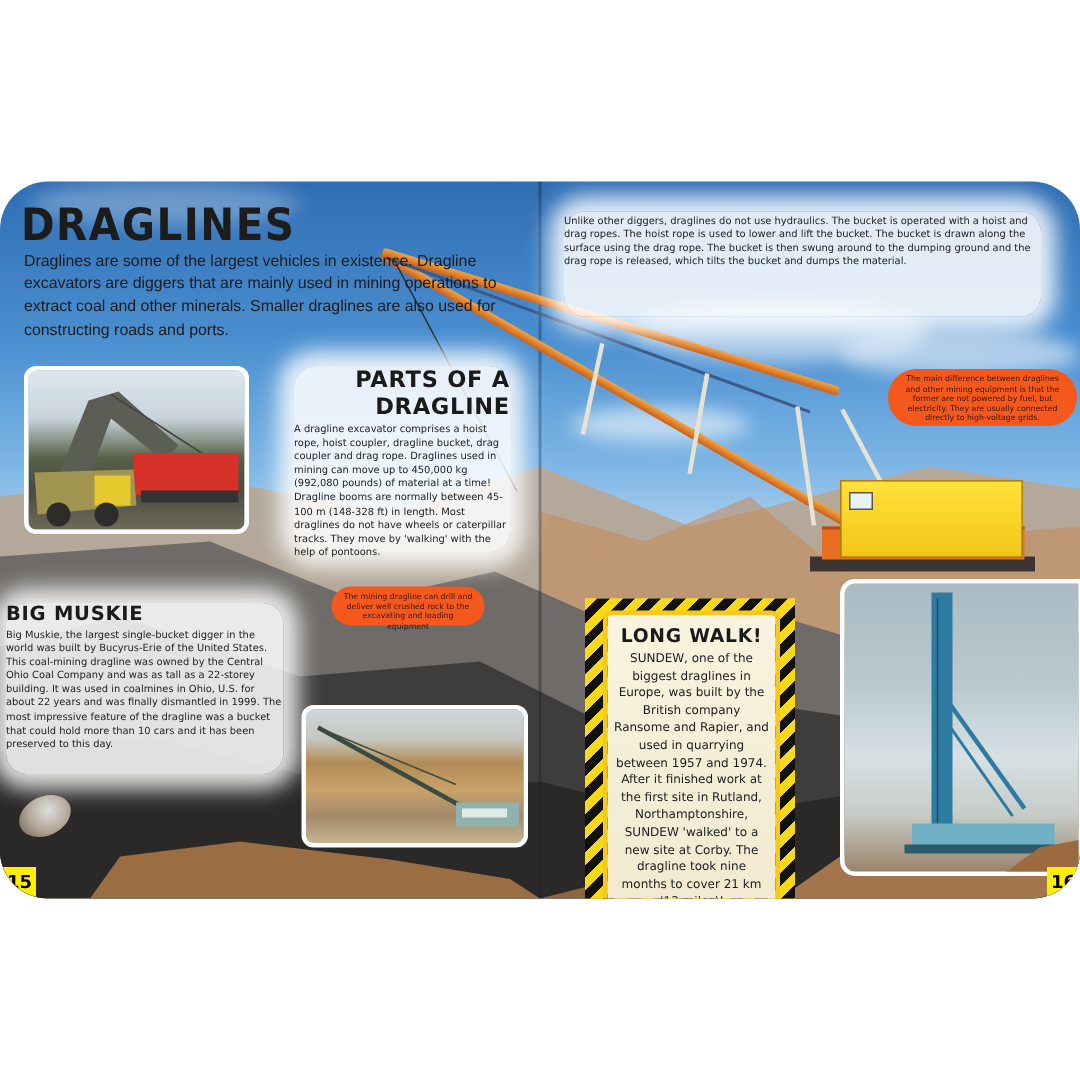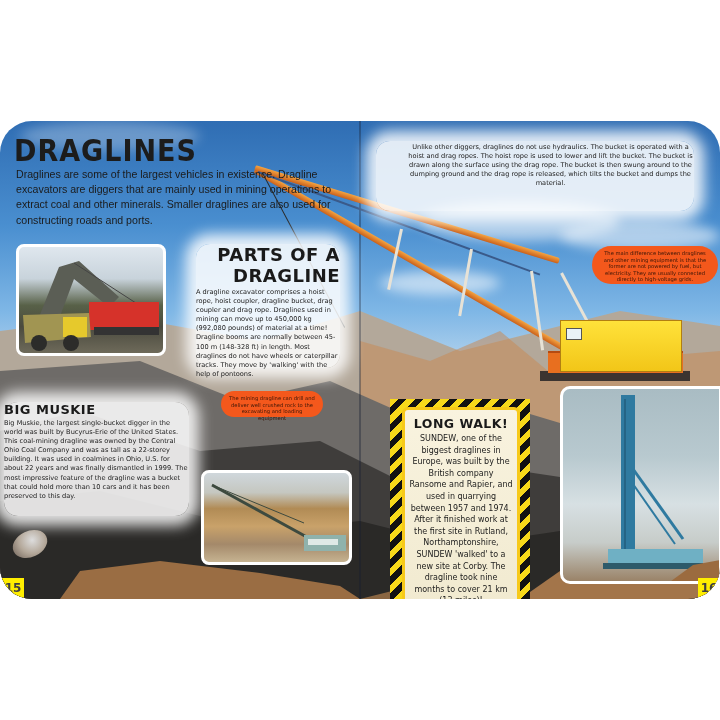--- a/index.html
+++ b/index.html
@@ -29,24 +29,24 @@
     
     .title-main { position: absolute; left: 14px; top: 14px; font-family: "DejaVu Sans", sans-serif; font-weight: 900; font-size: 27px; letter-spacing: 1px; color: #1c1c1c; transform: scaleY(1.1); }
     .intro { position: absolute; left: 16px; top: 46px; width: 335px; font-size: 10.6px; line-height: 15.2px; color: #1b1b1b; font-family: Liberation Sans, sans-serif; }
 
     .glow-box { position: absolute; border-radius: 14px; background: rgba(255,255,255,0.86); box-shadow: 0 0 14px 10px rgba(255,255,255,0.86); }
     .sec-title { font-weight: 900; color: #1a1a1a; font-family: "DejaVu Sans", sans-serif; letter-spacing: 0.5px; }
     .small-text { font-size: 6.6px; line-height: 9.1px; color: #222; font-family: "DejaVu Sans", sans-serif; }
 
     .operating { left: 376px; top: 20px; width: 318px; height: 70px; }
     .operating .sec-title { font-size: 13px; text-align: left; }
-    .operating .small-text { text-align: center; margin-top: 2px; margin-left: 31px; }
+    .operating .small-text { margin-top: 2px; }
 
     .parts { left: 196px; top: 123px; width: 144px; height: 124px; }
-    .parts .sec-title { font-size: 18px; text-align: right; }
+    .parts .sec-title { font-size: 15px; text-align: right; }
     .parts .small-text { text-align: left; margin-top: 2px; }
 
     .muskie { left: 4px; top: 281px; width: 185px; height: 114px; }
     .muskie .sec-title { font-size: 13px; }
     .muskie .small-text { margin-top: 2px; }
 
     .photo { position: absolute; border: 3px solid #ffffff; border-radius: 8px; overflow: hidden; }
     .photo1 { left: 16px; top: 123px; width: 150px; height: 112px; background: linear-gradient(180deg, #dfe7ee 0%, #c8d3db 30%, #586148 55%, #4a4a3e 75%, #6e6a5a 100%); }
     .photo2 { left: 201px; top: 349px; width: 151px; height: 95px; background: linear-gradient(180deg, #cfd7dc 0%, #c5c7c0 22%, #b18b55 40%, #c9a26a 60%, #a4896a 80%, #c6b391 100%); }
     .photo3 { left: 560px; top: 265px; width: 162px; height: 198px; border-radius: 10px 0 0 10px; background: linear-gradient(180deg, #a9bcc3 0%, #b8c9cf 35%, #d7e0e3 60%, #c7ccc9 80%, #9a8368 100%); }
@@ -54,21 +54,21 @@
     .bubble { position: absolute; background: #f4581c; color: #3a1608; border-radius: 20px; font-size: 5.2px; line-height: 6.6px; text-align: center; padding: 4px 8px; font-family: "DejaVu Sans", sans-serif; }
     .bubble1 { left: 592px; top: 125px; width: 126px; height: 38px; }
     .bubble2 { left: 221px; top: 270px; width: 102px; height: 26px; border-radius: 14px; }
 
     .longwalk { position: absolute; left: 390px; top: 278px; width: 140px; height: 216px; background: #f7e43a; }
     .longwalk-stripes { position: absolute; inset: 0; background: repeating-linear-gradient(-45deg, #111 0 6px, #f7d91a 6px 12px); }
     .longwalk-inner { position: absolute; left: 12px; top: 8px; right: 10px; bottom: 8px; background: linear-gradient(180deg, #f9f3df, #f1ead0); border: 3px solid #f7c91a; border-radius: 6px; padding: 6px 4px; text-align: center; }
     .longwalk-inner .sec-title { font-size: 12.5px; }
     .longwalk-inner .lw-text { font-size: 8px; line-height: 11.6px; color: #1b1b1b; margin-top: 2px; font-family: "DejaVu Sans", sans-serif; }
 
-    .page-num { position: absolute; top: 457px; width: 22px; height: 20px; background: #ffee00; color: #404040; font-weight: 900; font-size: 12px; text-align: center; line-height: 20px; font-family: "DejaVu Sans", sans-serif; }
+    .page-num { position: absolute; top: 457px; width: 22px; height: 20px; background: #ffee00; color: #000000; font-weight: 900; font-size: 12px; text-align: center; line-height: 20px; font-family: "DejaVu Sans", sans-serif; }
     .pn-left { left: 2px; }
     .pn-right { left: 698px; }
 
     .mixer { position: absolute; left: 12px; top: 410px; width: 36px; height: 26px; border-radius: 50%; background: radial-gradient(circle at 60% 40%, #ddd 0%, #b4a89a 50%, #6c5f55 100%); transform: rotate(-25deg); }
     .dirt { position: absolute; }
   </style>
 </head>
 <body>
 
 <div class="spread">

